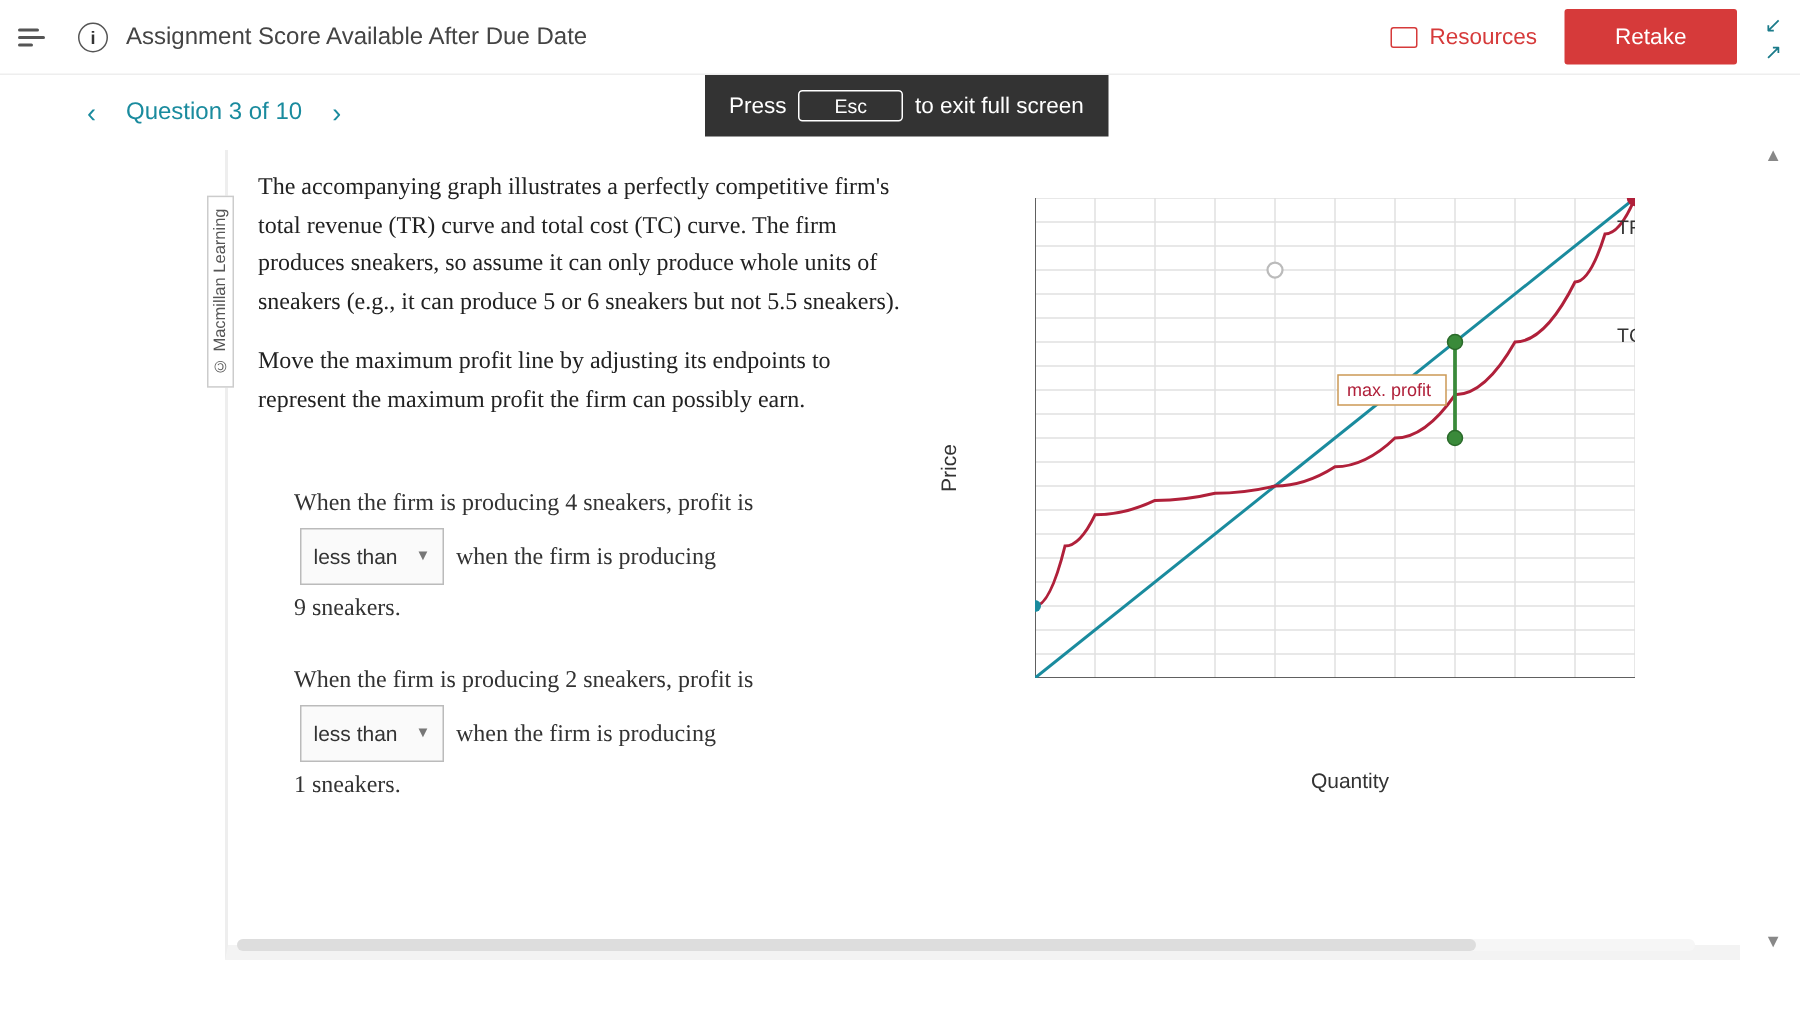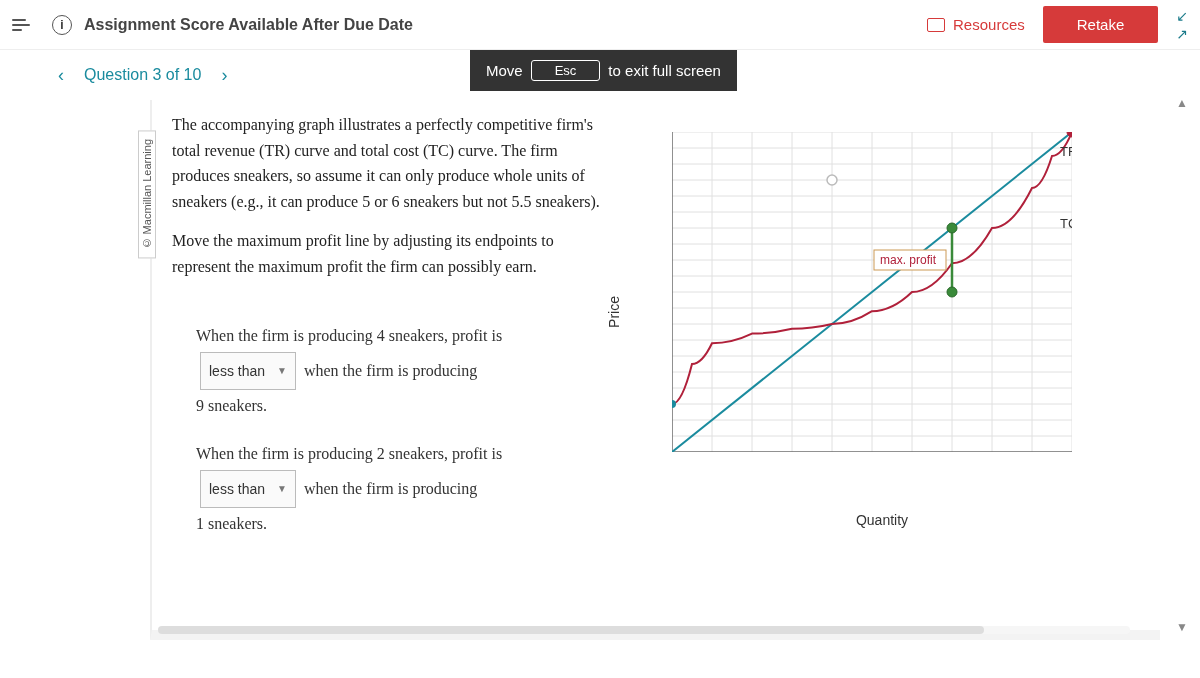--- a/index.html
+++ b/index.html
@@ -4,40 +4,40 @@
 <style>
 * { box-sizing: border-box; margin: 0; padding: 0; }
 body { font-family: Arial, Helvetica, sans-serif; font-size: 14px; color: #333; background: #fff; width: 1200px; height: 678px; overflow: hidden; position: relative; }
 
 
 .topbar { display: flex; align-items: center; height: 50px; padding: 0 12px; border-bottom: 1px solid #eee; }
 .menu-icon { width: 24px; display: flex; flex-direction: column; gap: 3px; cursor: pointer; margin-right: 16px; }
 .menu-icon span { height: 2px; background: #555; border-radius: 1px; width: 18px; }
 .menu-icon span:nth-child(1){width:14px} .menu-icon span:nth-child(3){width:10px}
 .info-icon { width: 20px; height: 20px; border: 1.5px solid #555; border-radius: 50%; display: flex; align-items: center; justify-content: center; font-size: 12px; font-weight: bold; margin-right: 12px; }
-.assign-text { font-size: 16px; font-weight: 700; color: #444; flex: 0 0 auto; }
+.assign-text { font-size: 16px; font-weight: 400; color: #444; flex: 0 0 auto; }
 .spacer { flex: 1; }
 .resources { display: flex; align-items: center; gap: 8px; color: #d63a3a; font-size: 15px; margin-right: 18px; cursor: pointer; }
 .res-icon { width: 18px; height: 14px; border: 1.5px solid #d63a3a; border-radius: 2px; position: relative; }
 .retake-btn { background: #d63a3a; color: #fff; border: none; padding: 10px 34px; font-size: 15px; border-radius: 2px; cursor: pointer; }
 .collapse-icon { margin-left: 18px; color: #1b7b8a; cursor: pointer; display:flex; flex-direction:column; gap:2px; font-size:14px; }
 
 
 .esc-banner { position: absolute; left: 470px; top: 50px; background: #333; color: #fff; padding: 10px 16px; font-size: 15px; display: flex; align-items: center; gap: 8px; z-index: 10; }
 .esc-key { border: 1px solid #fff; padding: 2px 23px; border-radius: 3px; font-size: 13px; }
 
 
 .qnav { display: flex; align-items: center; height: 50px; padding: 0 50px; gap: 12px; }
 .arrow { color: #1a8b9e; font-size: 18px; cursor: pointer; padding: 4px 8px; }
 .qlabel { color: #1a8b9e; font-size: 16px; }
 
 
 .main { position: relative; margin-left: 150px; margin-right: 40px; height: 540px; border-left: 2px solid #eee; border-bottom: 10px solid #f3f3f3; }
 .copyright-tab { position: absolute; left: -14px; top: 30px; writing-mode: vertical-rl; transform: rotate(180deg); font-size: 11px; color: #555; border: 1px solid #ccc; padding: 8px 2px; background: #fff; }
-.content-row { display: flex; padding: 12px 20px; gap: 30px; height: 100%; }
+.content-row { display: flex; padding: 12px 20px; gap: 48px; height: 100%; }
 .left-col { flex: 0 0 440px; }
 .prompt { font-family: Georgia, 'Times New Roman', serif; font-size: 16px; line-height: 1.6; color: #222; }
 .sub-q { margin-top: 40px; margin-left: 24px; font-family: Georgia, serif; font-size: 16px; line-height: 2; }
 .dropdown { display: inline-flex; align-items: center; border: 1px solid #bbb; background: #fafafa; padding: 4px 8px; font-family: Arial, sans-serif; font-size: 14px; gap: 12px; cursor: pointer; margin: 0 4px; }
 .dropdown .caret { font-size: 10px; color: #777; }
 
 
 .chart-wrap { flex: 0 0 480px; position: relative; height: 360px; margin-top: 20px; }
 .yaxis-lbl { position: absolute; left: -28px; top: 50%; transform: translate(-50%,-50%) rotate(-90deg); font-size: 14px; }
 .xaxis-lbl { position: absolute; left: 50%; bottom: -36px; transform: translateX(-50%); font-size: 14px; }
@@ -78,21 +78,21 @@
     <span>Resources</span>
   </div>
   <button class="retake-btn">Retake</button>
   <div class="collapse-icon">
     <span>↙</span>
       <span>↗</span>
   </div>
 </div>
 
 <div class="esc-banner">
-  <span>Move</span>
+  <span>Press</span>
   <span class="esc-key">Esc</span>
   <span>to exit full screen</span>
 </div>
 
 <div class="qnav">
   <span class="arrow">‹</span>
   <span class="qlabel">Question 3 of 10</span>
   <span class="arrow">›</span>
 </div>
 

